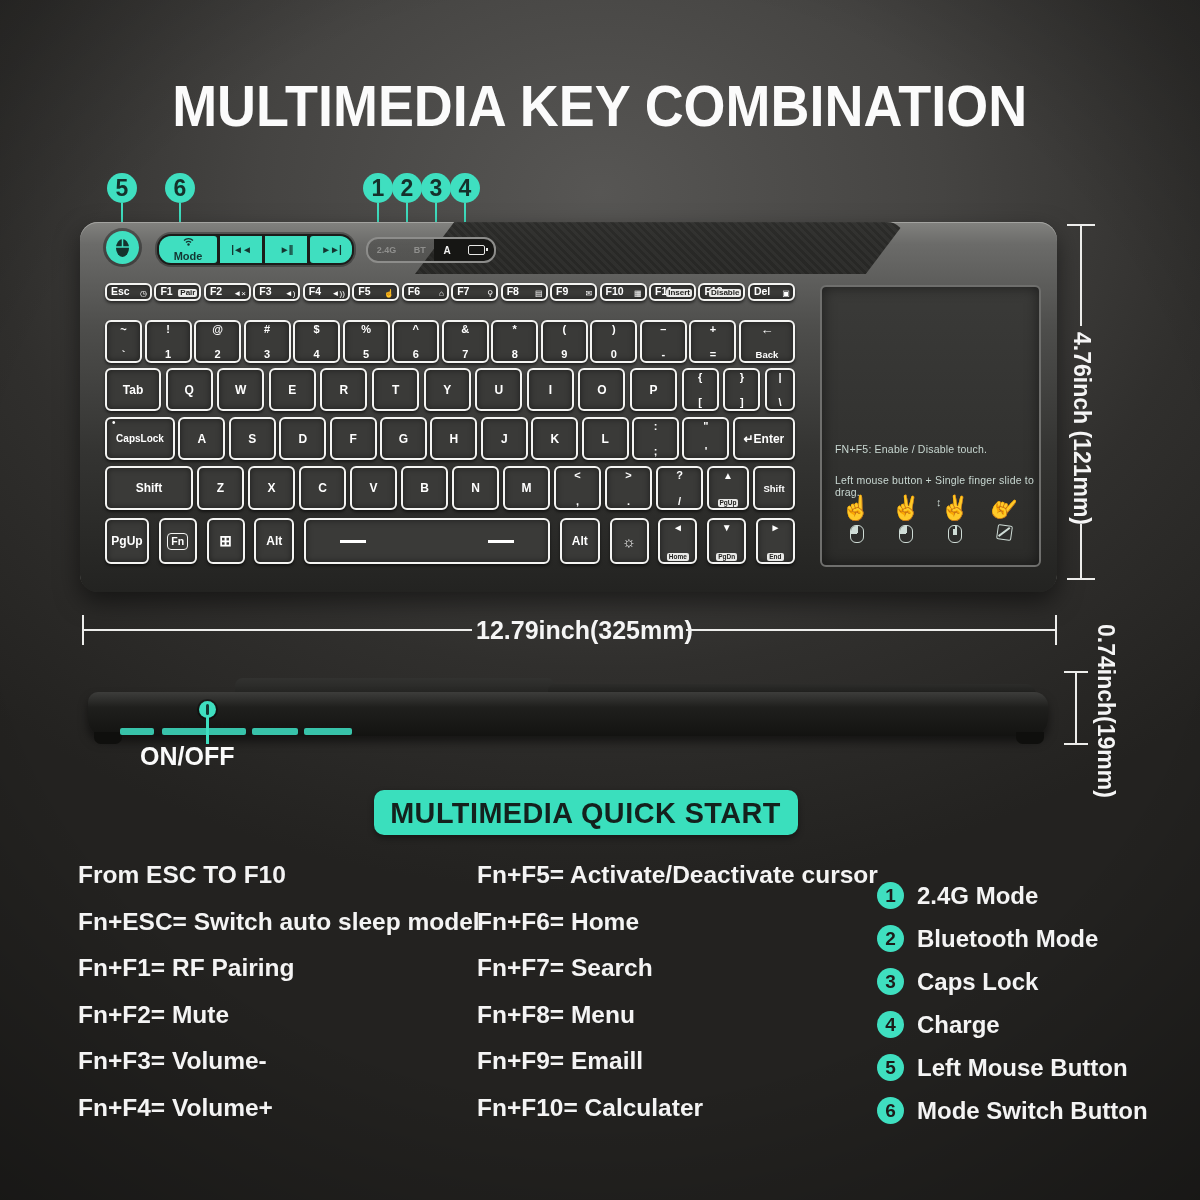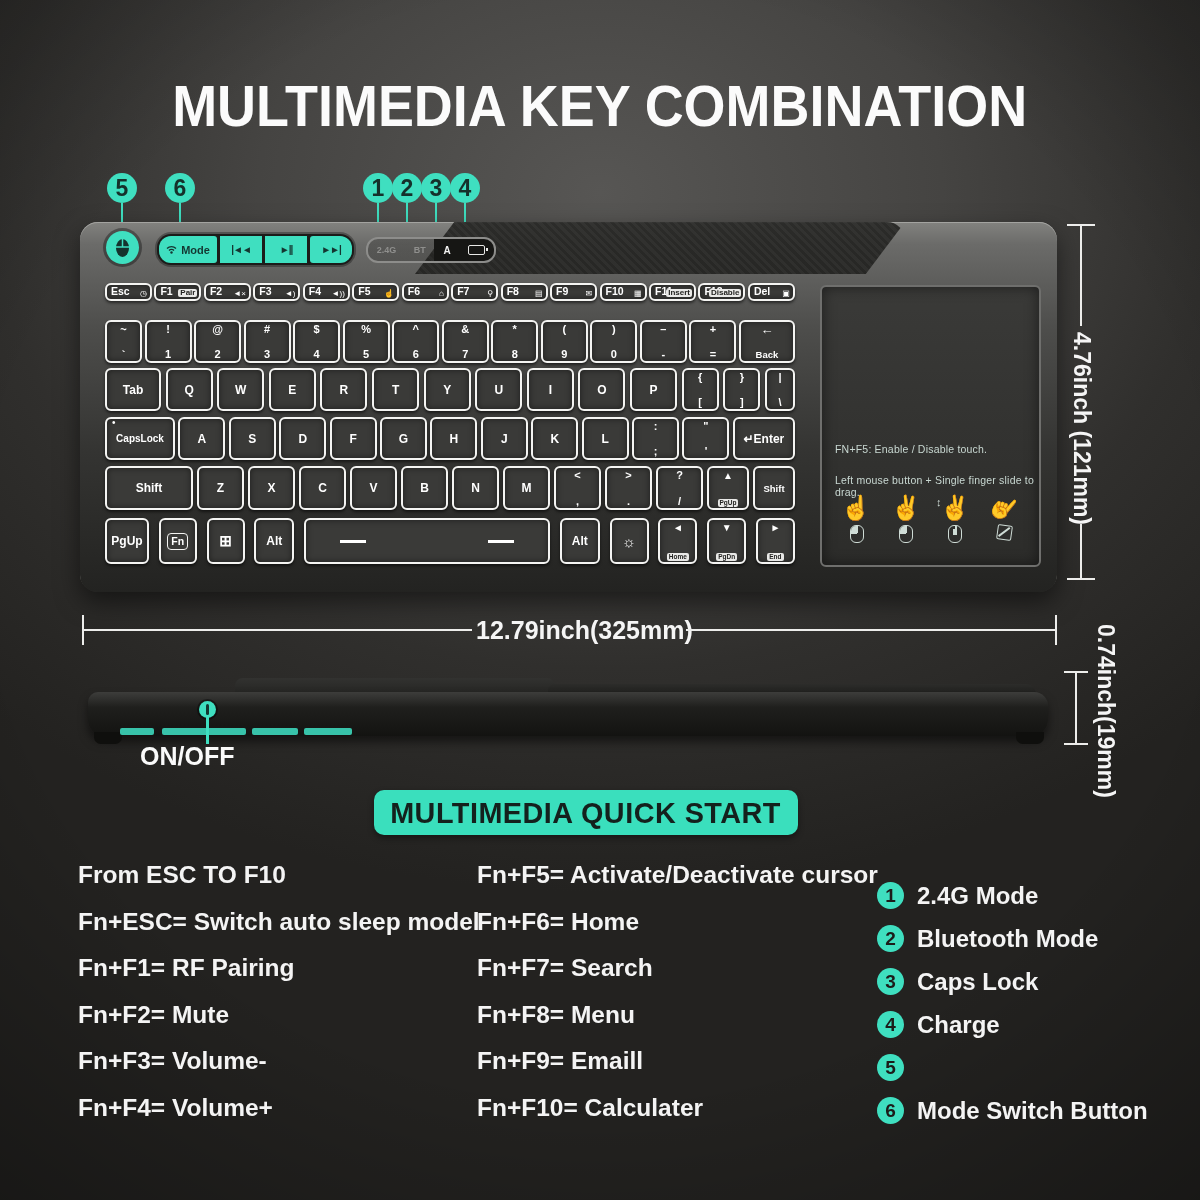--- a/index.html
+++ b/index.html
@@ -24,21 +24,21 @@
     background:linear-gradient(#82827f 0%, #6b6b69 6%, #4e4e4c 28%, #343432 62%, #232321 100%);
     box-shadow:inset 0 1px 0 #a3a3a0, 0 10px 24px rgba(0,0,0,.5);}
   .carbon{position:absolute;left:335px;top:0;width:490px;height:52px;opacity:.85;
     background:repeating-linear-gradient(45deg,#1d1d1b 0 3px,#262624 3px 6px);
     clip-path:polygon(8% 0,100% 0,92% 100%,0 100%);border-radius:0 18px 0 0;}
   .mousebtn{position:absolute;left:26px;top:9px;width:33px;height:33px;border-radius:50%;
     background:var(--teal);box-shadow:0 0 0 3px rgba(0,0,0,.35);display:flex;align-items:center;justify-content:center;}
   .mediagrp{position:absolute;left:77px;top:12px;height:27px;display:flex;gap:3px;
     background:#1c1c1a;border-radius:14px;padding:2px;box-shadow:0 0 0 2px rgba(0,0,0,.3);}
   .mseg{background:var(--teal);color:#143631;font-weight:bold;display:flex;align-items:center;justify-content:center;gap:4px;}
-  .mseg.mode{width:58px;border-radius:12px 3px 3px 12px;font-size:11px;}
+  .mseg.mode{width:58px;border-radius:12px 3px 3px 12px;font-size:11px;flex-direction:column;}
   .mseg.mk{width:42px;font-size:10px;letter-spacing:-1px;}
   .mseg.mk:last-child{border-radius:3px 12px 12px 3px;}
   .pill{position:absolute;left:286px;top:15px;width:126px;height:22px;border:2px solid #8d8d8b;border-radius:12px;
     display:flex;align-items:center;justify-content:space-around;
     background:linear-gradient(90deg,rgba(30,30,28,.25) 52%,#161614 52%);}
   .pill .dim{color:#8f8f8d;font-size:9px;font-weight:bold;}
   .pill .lit{color:#f2f2f2;font-size:10px;font-weight:bold;}
   .batt{width:15px;height:8px;border:1.5px solid #e8e8e6;border-radius:2px;position:relative;}
   .batt::after{content:"";position:absolute;right:-4px;top:1.5px;width:2px;height:3px;background:#e8e8e6;}
   .brand{position:absolute;left:724px;top:7px;width:250px;text-align:center;color:#4cdcc3;}
@@ -556,18 +556,19 @@
     <div class="legrow">
       <span class="legnum">3</span>
       <span class="leglabel">Caps Lock</span>
     </div>
     <div class="legrow">
       <span class="legnum">4</span>
       <span class="leglabel">Charge</span>
     </div>
     <div class="legrow">
       <span class="legnum">5</span>
+      <span class="leglabel">Left Mouse Button</span>
     </div>
     <div class="legrow">
       <span class="legnum">6</span>
       <span class="leglabel">Mode Switch Button</span>
     </div>
   </div>
 
 </body></html>

